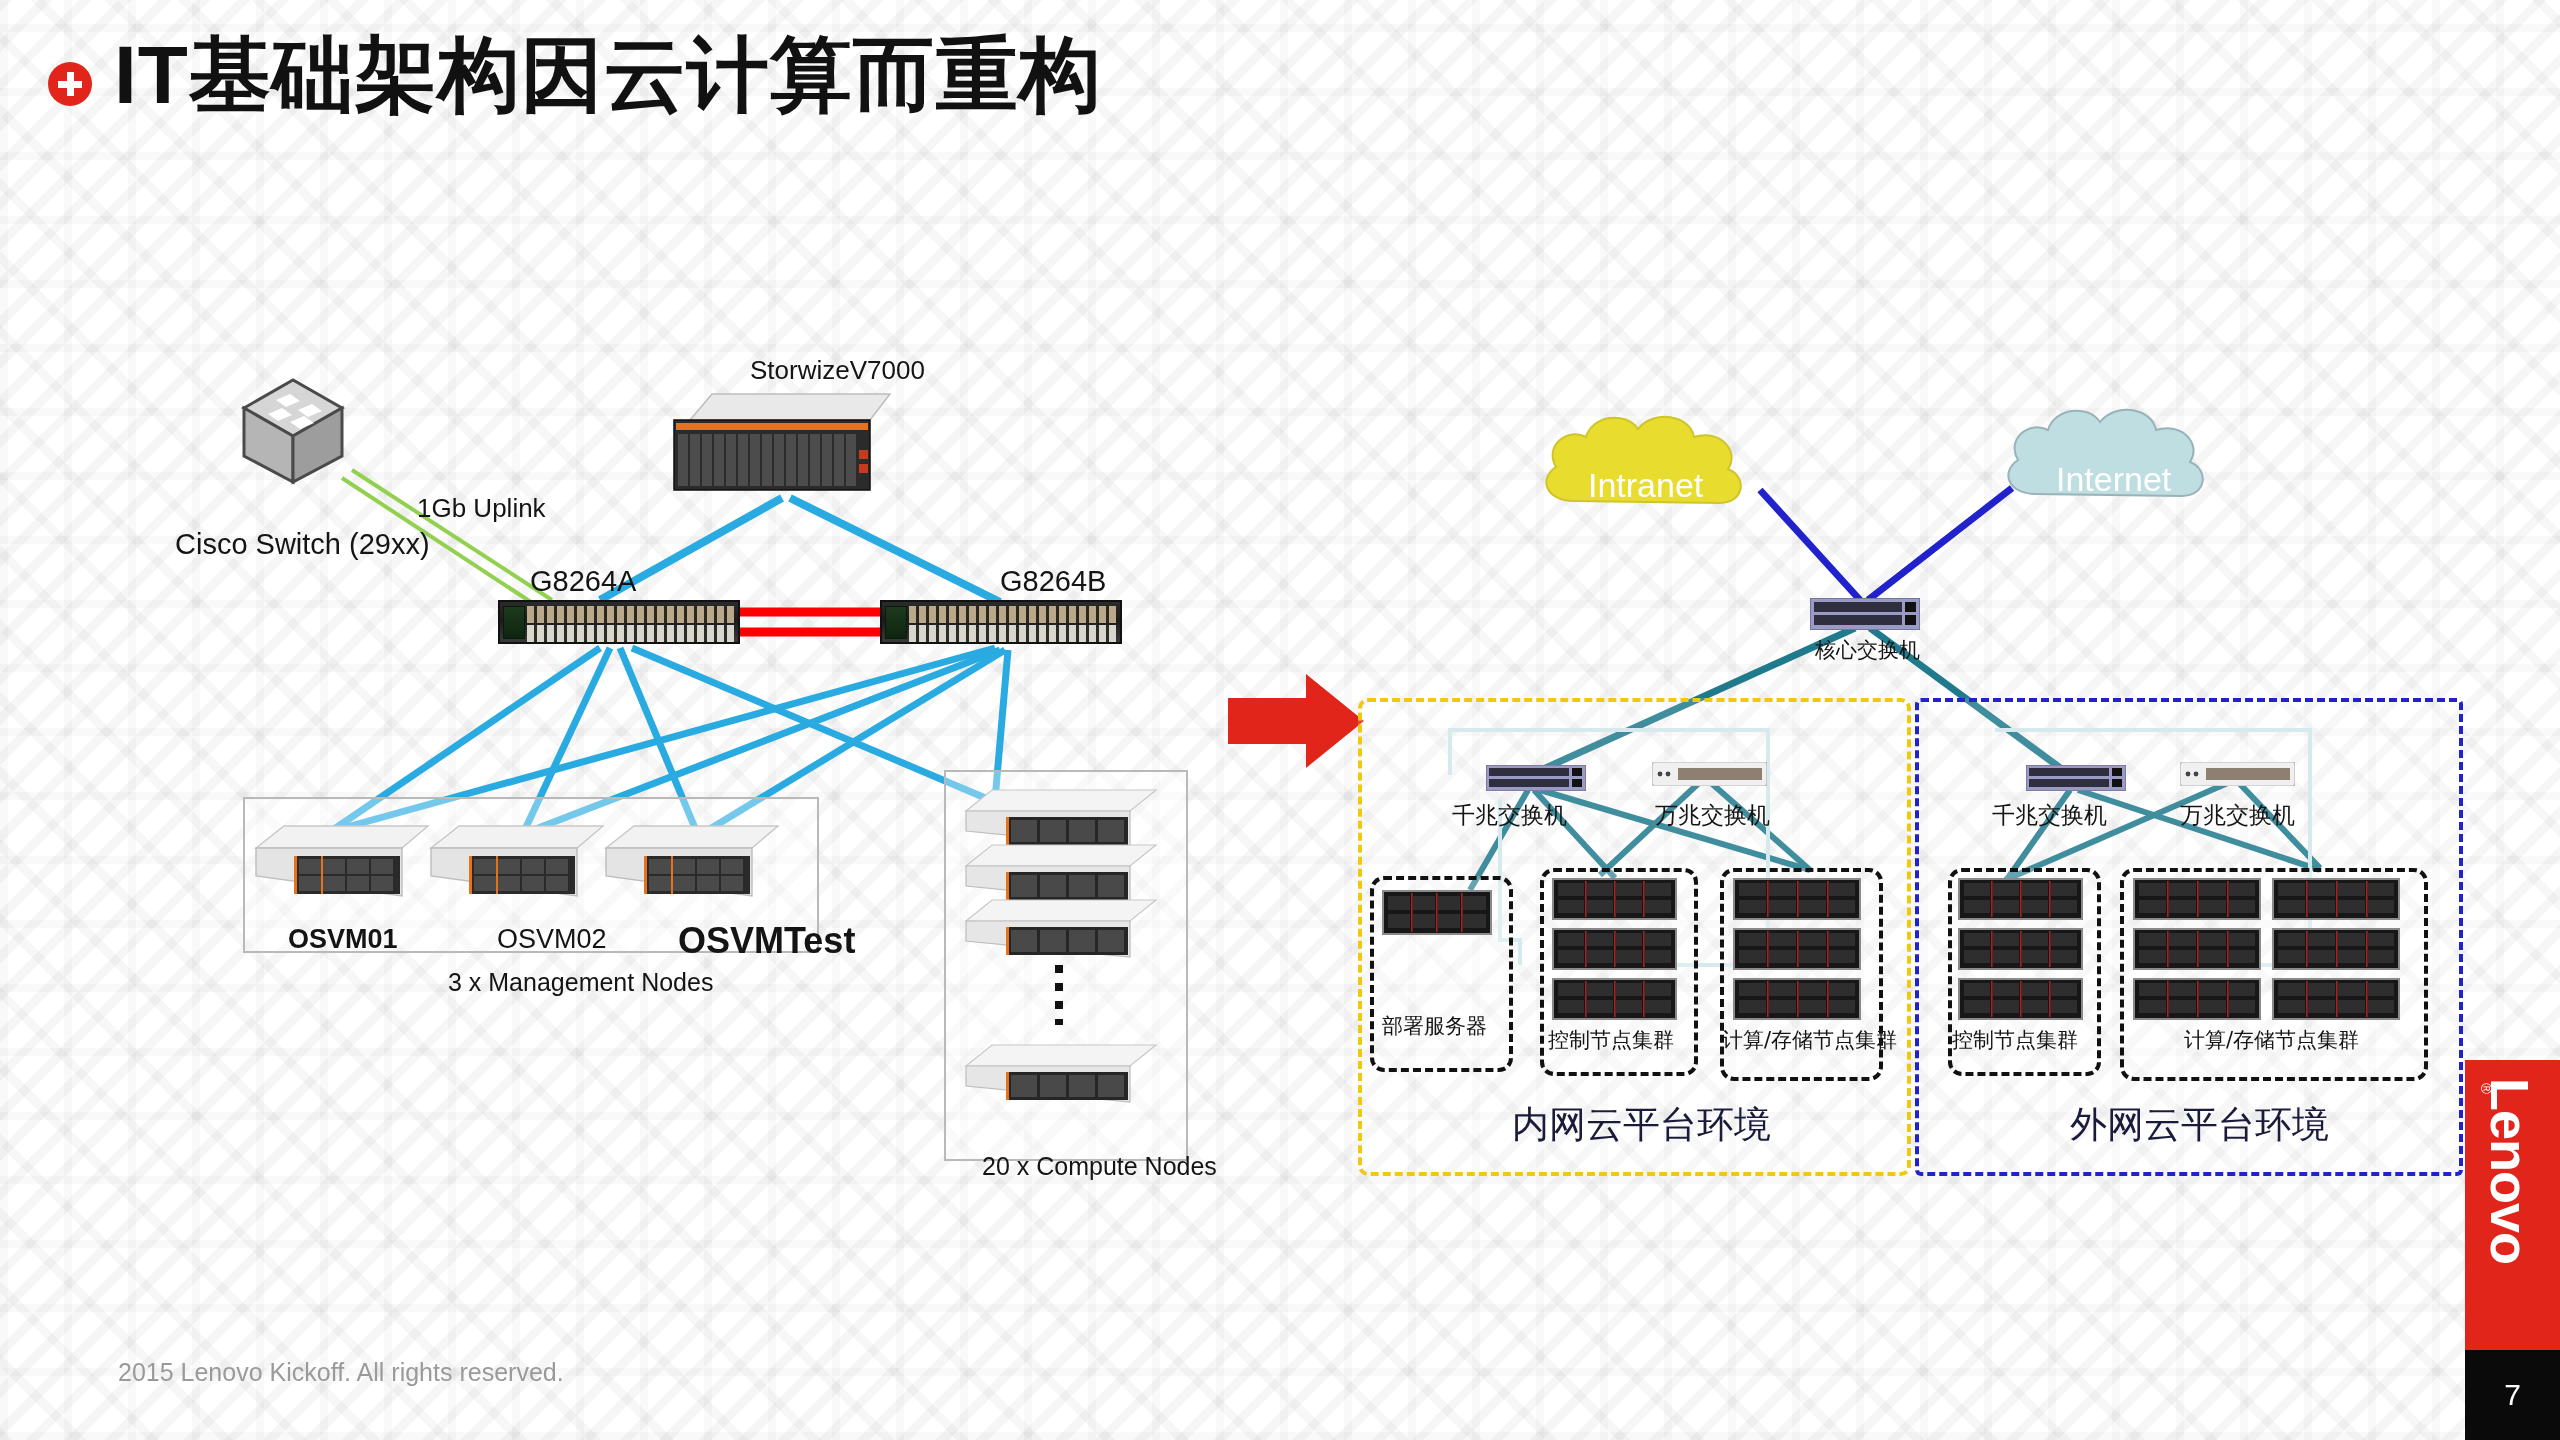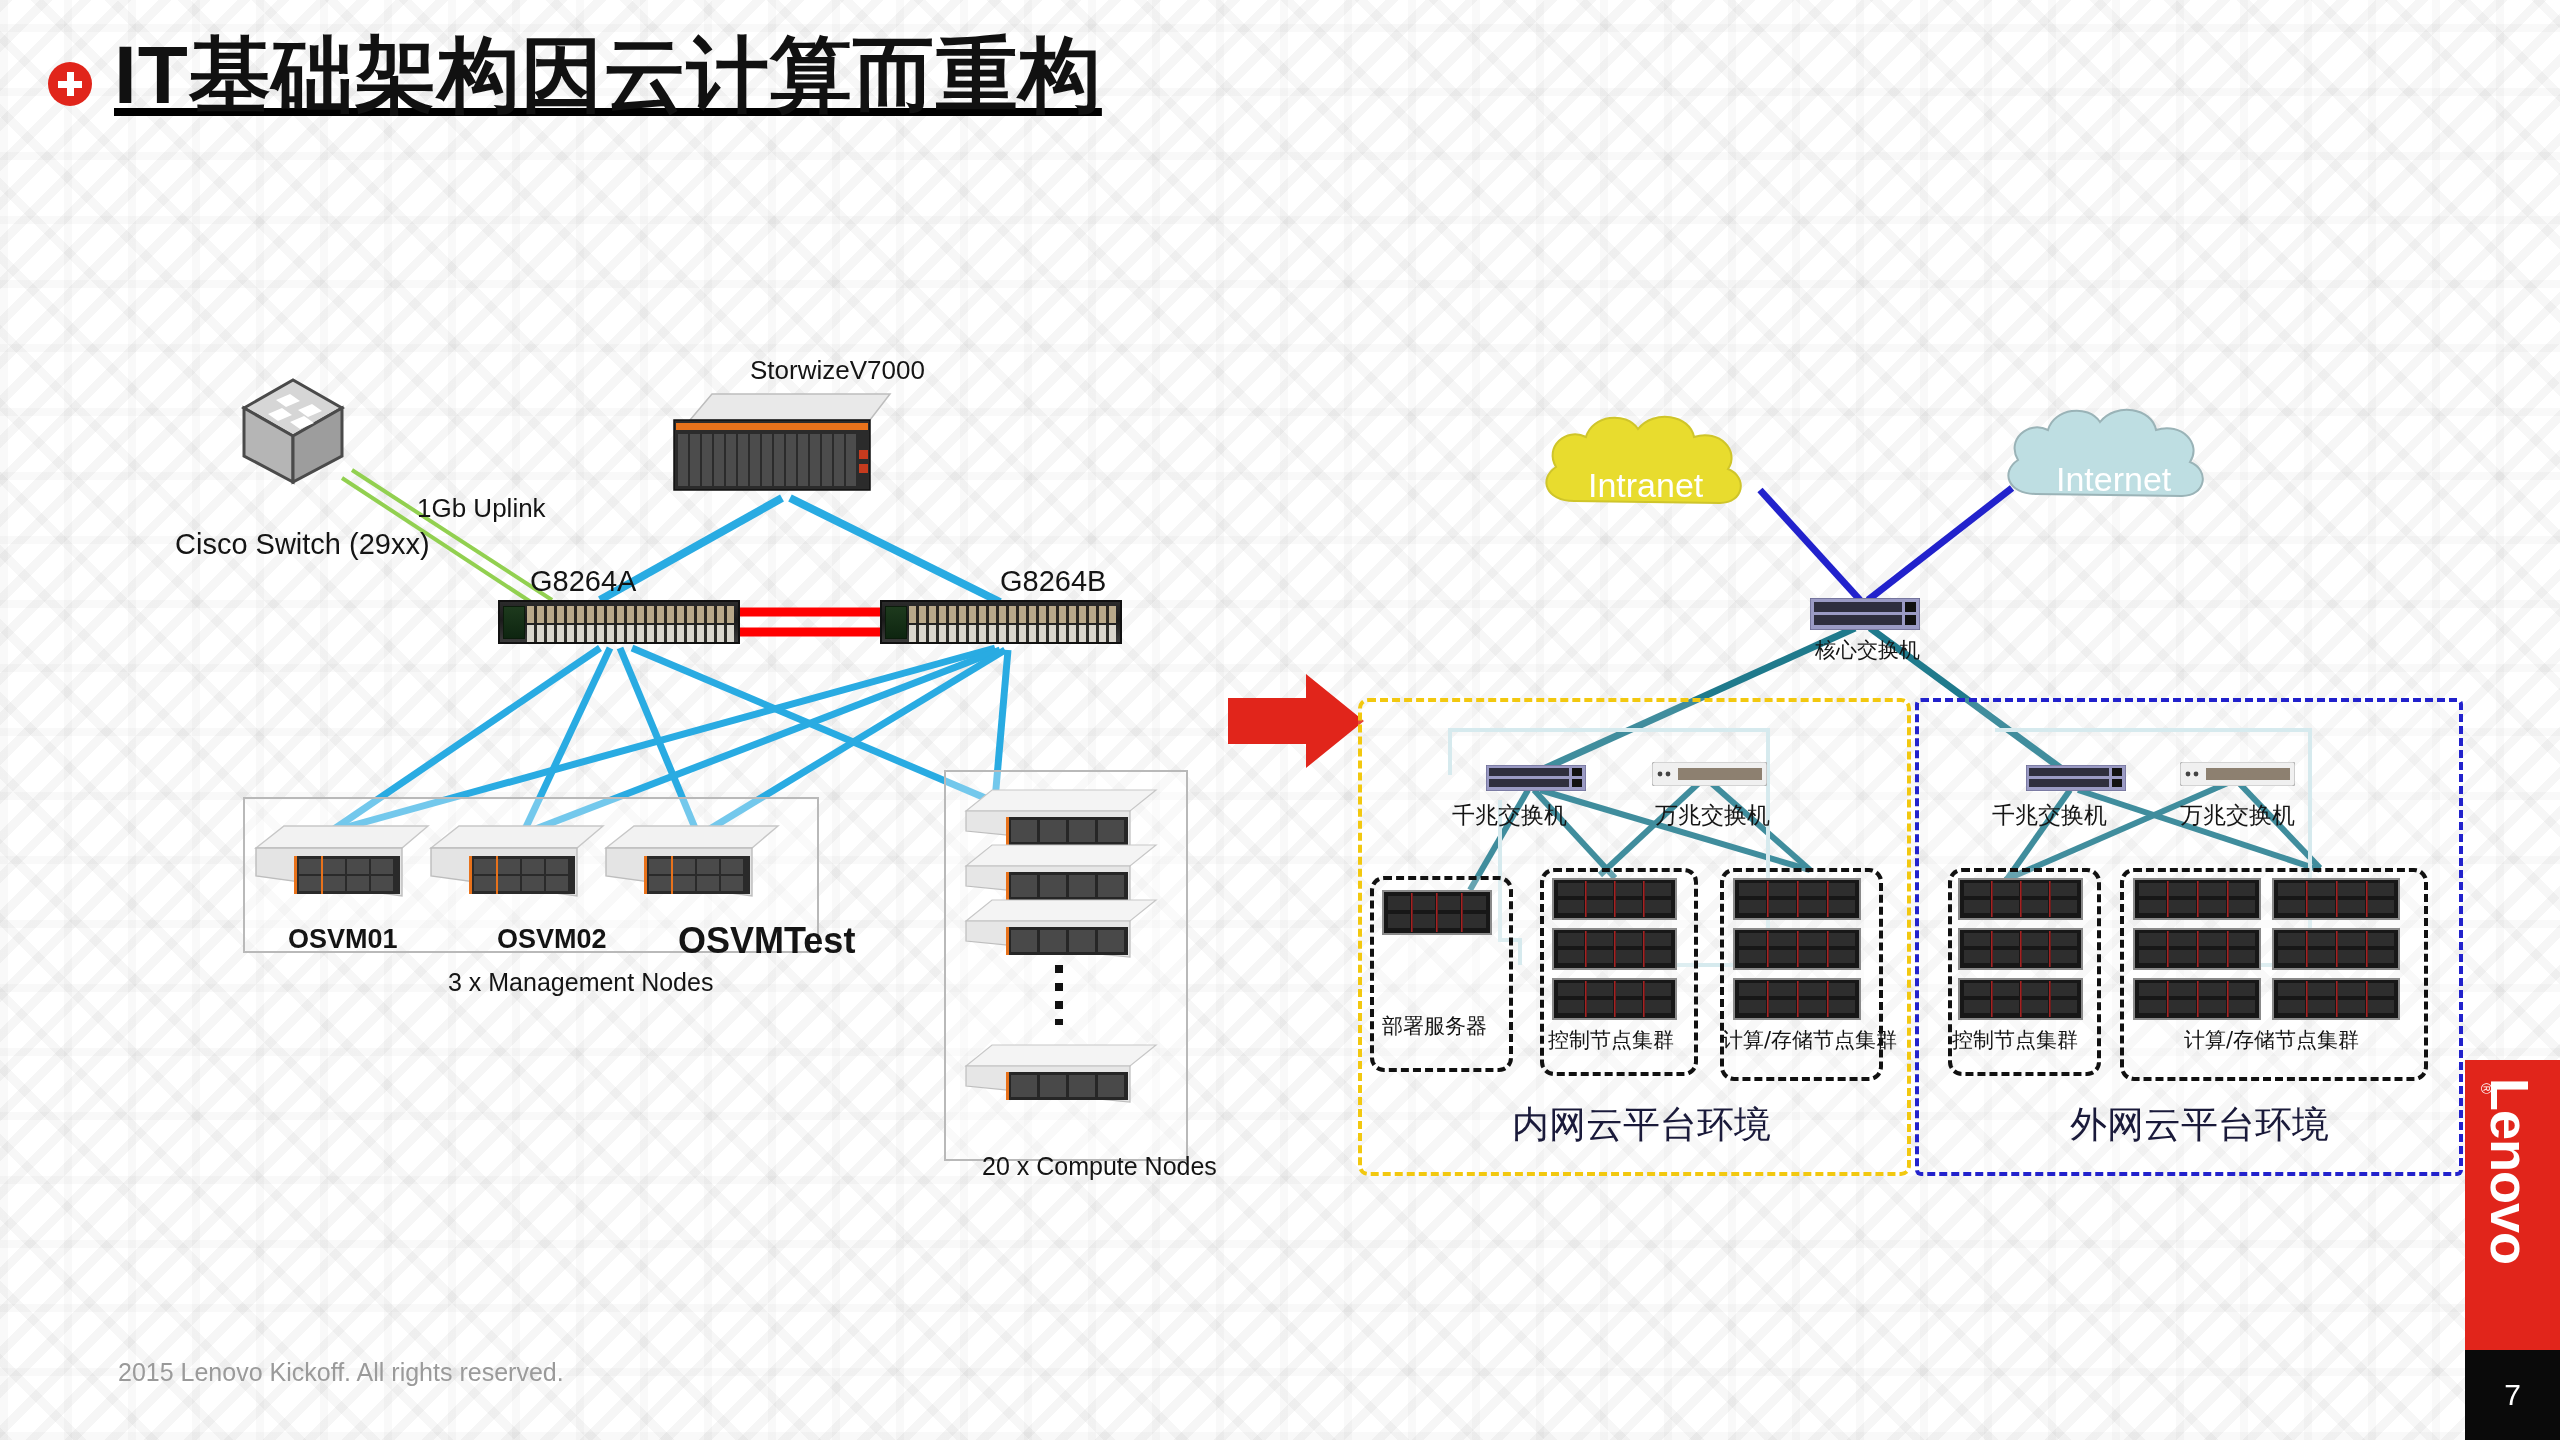--- a/index.html
+++ b/index.html
@@ -22,21 +22,21 @@
       repeating-linear-gradient(0deg,
         rgba(0,0,0,0.022) 0px, rgba(0,0,0,0.022) 8px,
         rgba(0,0,0,0) 8px, rgba(0,0,0,0) 64px),
       repeating-linear-gradient(90deg,
         rgba(0,0,0,0.022) 0px, rgba(0,0,0,0.022) 8px,
         rgba(0,0,0,0) 8px, rgba(0,0,0,0) 64px);
     pointer-events:none;
   }
   .layer{position:absolute;inset:0;}
   
-  #title-row{position:absolute;left:48px;top:34px;display:flex;align-items:center;gap:22px;text-decoration:underline;}
+  #title-row{position:absolute;left:48px;top:34px;display:flex;align-items:center;gap:22px;}
   #bullet-icon{width:44px;height:44px;border-radius:50%;background:#E1251B;position:relative;flex:none;margin-top:18px;}
   #bullet-icon::before,#bullet-icon::after{content:"";position:absolute;background:#fff;}
   #bullet-icon::before{left:10px;top:19px;width:24px;height:7px;}
   #bullet-icon::after{left:18.5px;top:10px;width:7px;height:24px;}
   #page-title{font-size:82px;font-weight:bold;color:#111;letter-spacing:1px;line-height:1;white-space:nowrap;}
   
   #footer-text{position:absolute;left:118px;top:1358px;font-size:25px;color:#9a9a9a;}
   #lenovo-logo{position:absolute;left:2465px;top:1060px;width:95px;height:290px;background:#E1251B;}
   #lenovo-logo span{
     display:block;color:#fff;font-size:54px;font-weight:bold;letter-spacing:-1px;
@@ -201,21 +201,21 @@
           <rect x="121" y="39" width="22" height="15"></rect>
         <rect x="49" y="56" width="22" height="15"></rect>
           <rect x="73" y="56" width="22" height="15"></rect>
         <rect x="97" y="56" width="22" height="15"></rect>
           <rect x="121" y="56" width="22" height="15"></rect>
       </g>
       <rect x="44" y="36" width="3" height="38" fill="#E8721B"></rect>
       <rect x="71" y="36" width="2" height="38" fill="#E8721B"></rect>
     </svg>
   </div>
-  <div class="lbl" style="left:497px;top:924px;font-size:27px;font-weight:bold;">OSVM02</div>
+  <div class="lbl" style="left:497px;top:924px;font-size:27px;font-weight:normal;">OSVM02</div>
 
   <div class="srv" style="left:600px;top:820px;width:180px;height:85px;">
     <svg width="180" height="85" viewBox="0 0 180 85">
       <polygon points="6,28 34,6 178,6 152,28" fill="#f2f2f2" stroke="#c7c7c7" stroke-width="1.4"></polygon>
       <polygon points="6,28 152,28 152,76 6,56" fill="#e4e4e4" stroke="#bdbdbd" stroke-width="1.4"></polygon>
       <rect x="46" y="36" width="104" height="38" fill="#2a2a2a"></rect>
       <g fill="#4a4a4a">
         <rect x="49" y="39" width="22" height="15"></rect>
           <rect x="73" y="39" width="22" height="15"></rect>
         <rect x="97" y="39" width="22" height="15"></rect>

